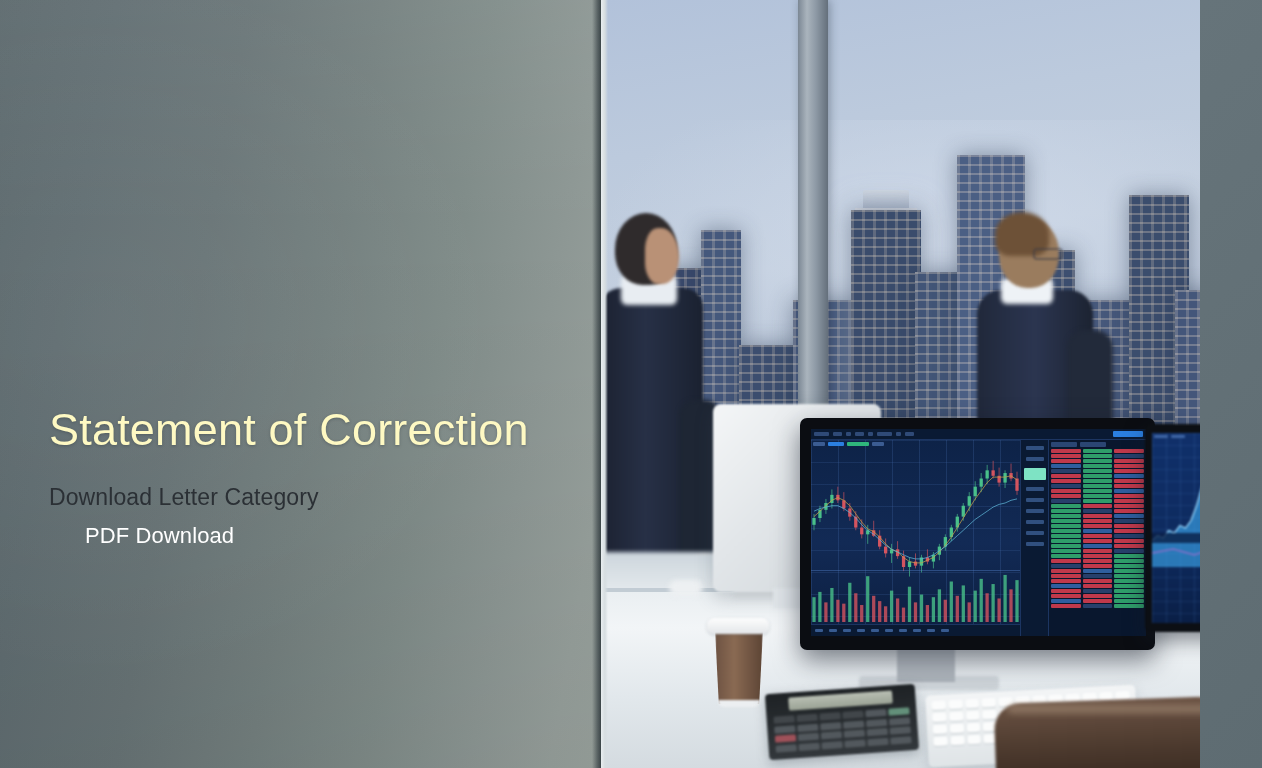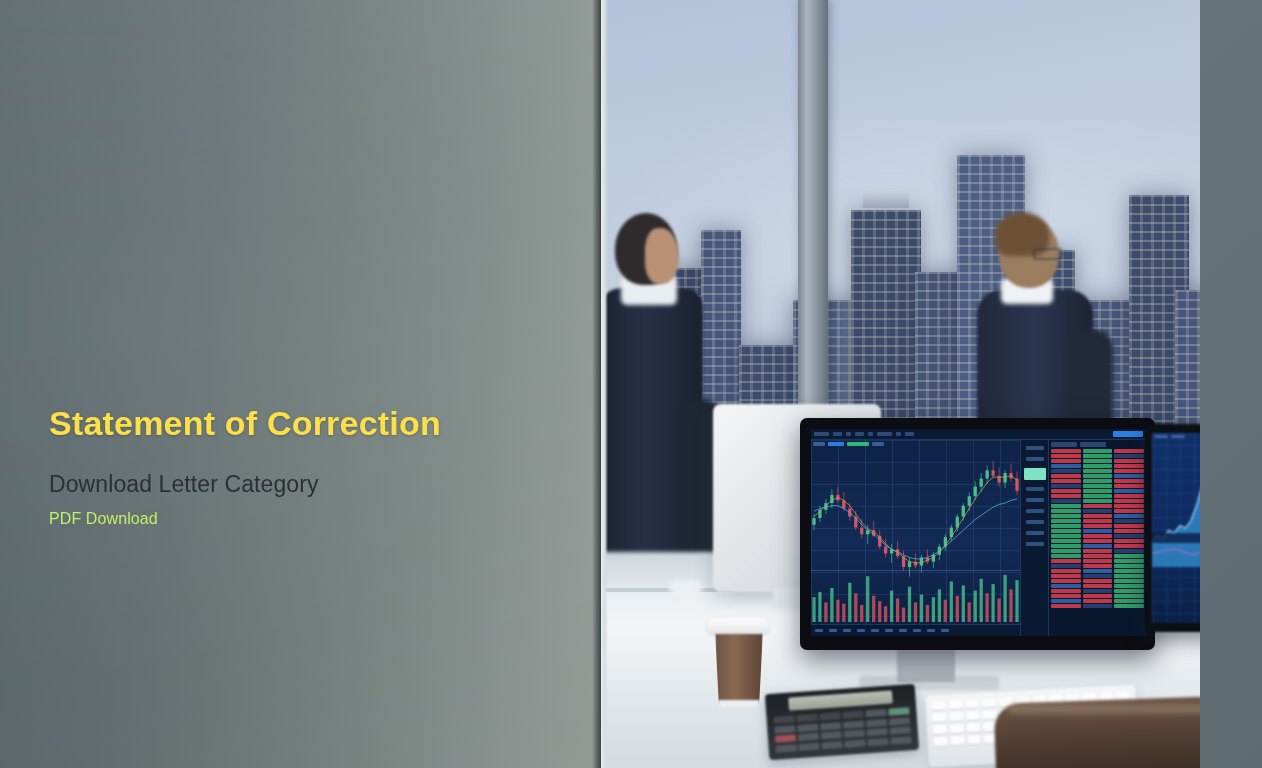--- a/index.html
+++ b/index.html
@@ -412,41 +412,42 @@
     position:absolute; left:1200px; top:0; width:62px; height:768px;
     background:linear-gradient(135deg,#66747a 0%,#627076 50%,#5e6c72 100%);
   }
 
   
   #text-block{
     position:absolute; left:49px; top:404px; width:520px;
     z-index:20;
   }
   #doc-title{
-    font-size:34px;
+    font-size:45px;
     line-height:1.15;
-    font-weight:700;
-    color:#fde047;
+    font-weight:400;
+    color:#fef9c3;
     letter-spacing:.2px;
     text-shadow:0 1px 3px rgba(40,50,55,.35);
     white-space:nowrap;
   }
   #doc-category{
     margin-top:28px;
     font-size:23px;
     font-weight:400;
     color:#2b3035;
     letter-spacing:.1px;
   }
   #doc-action{
     margin-top:12px;
-    font-size:16px;
+    font-size:22px;
     font-weight:400;
-    color:#bef264;
+    color:#ffffff;
     letter-spacing:.1px;
+    margin-left:36px;
   }
 </style>
 </head>
 <body>
 
 <div id="stage">
 
   <div id="photo">
 
     <div class="sky"></div>

